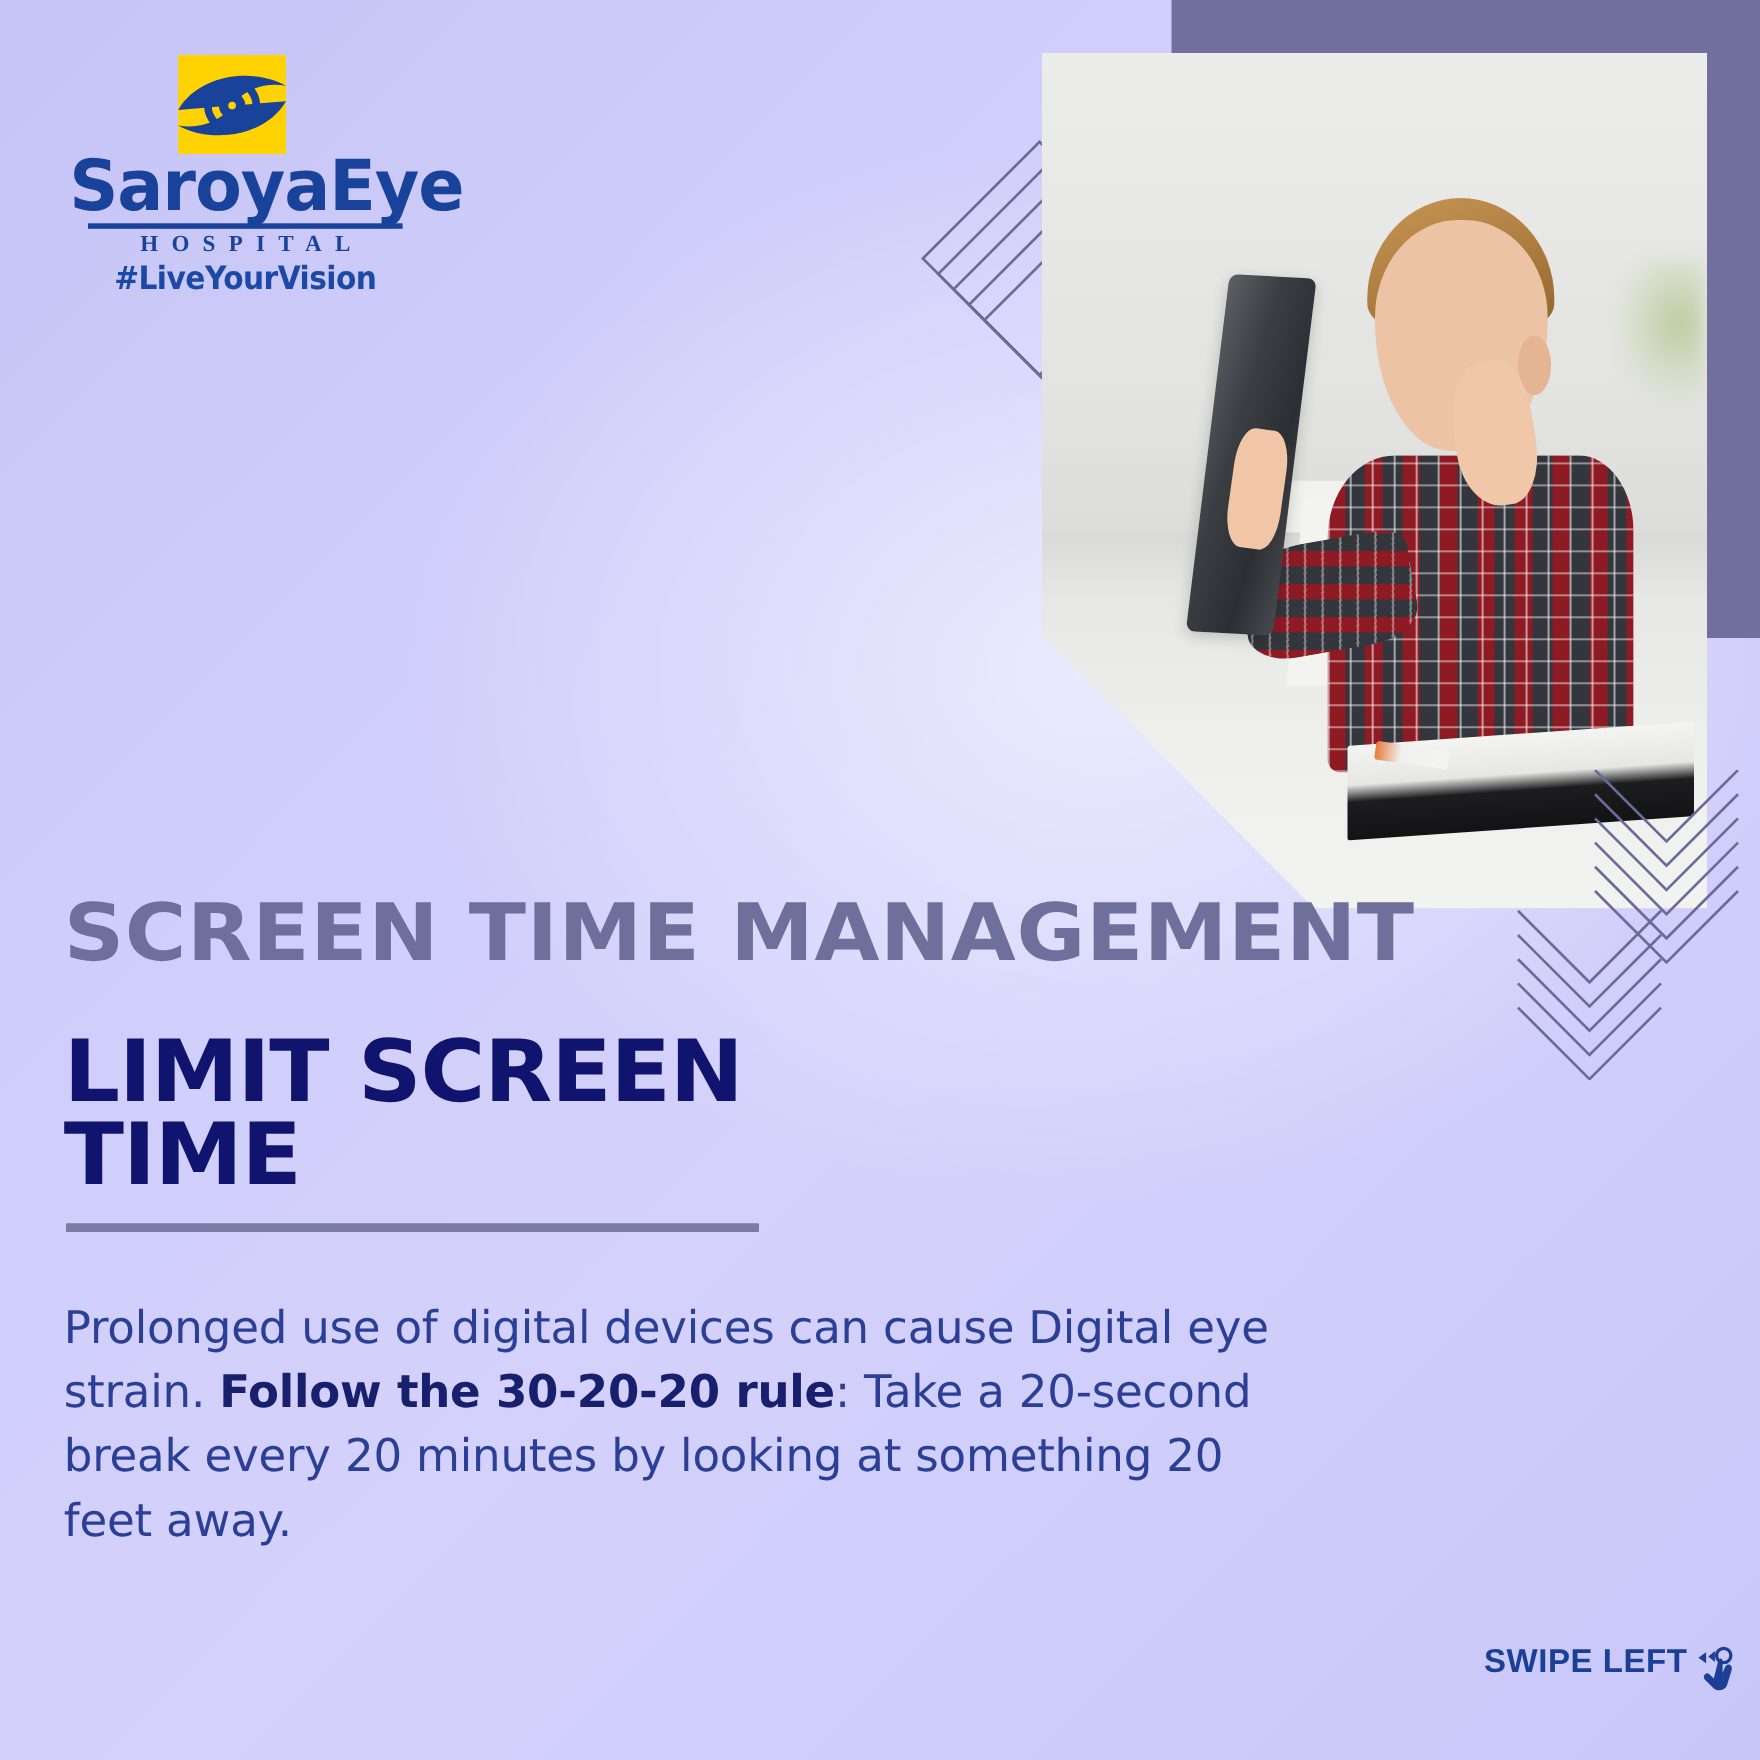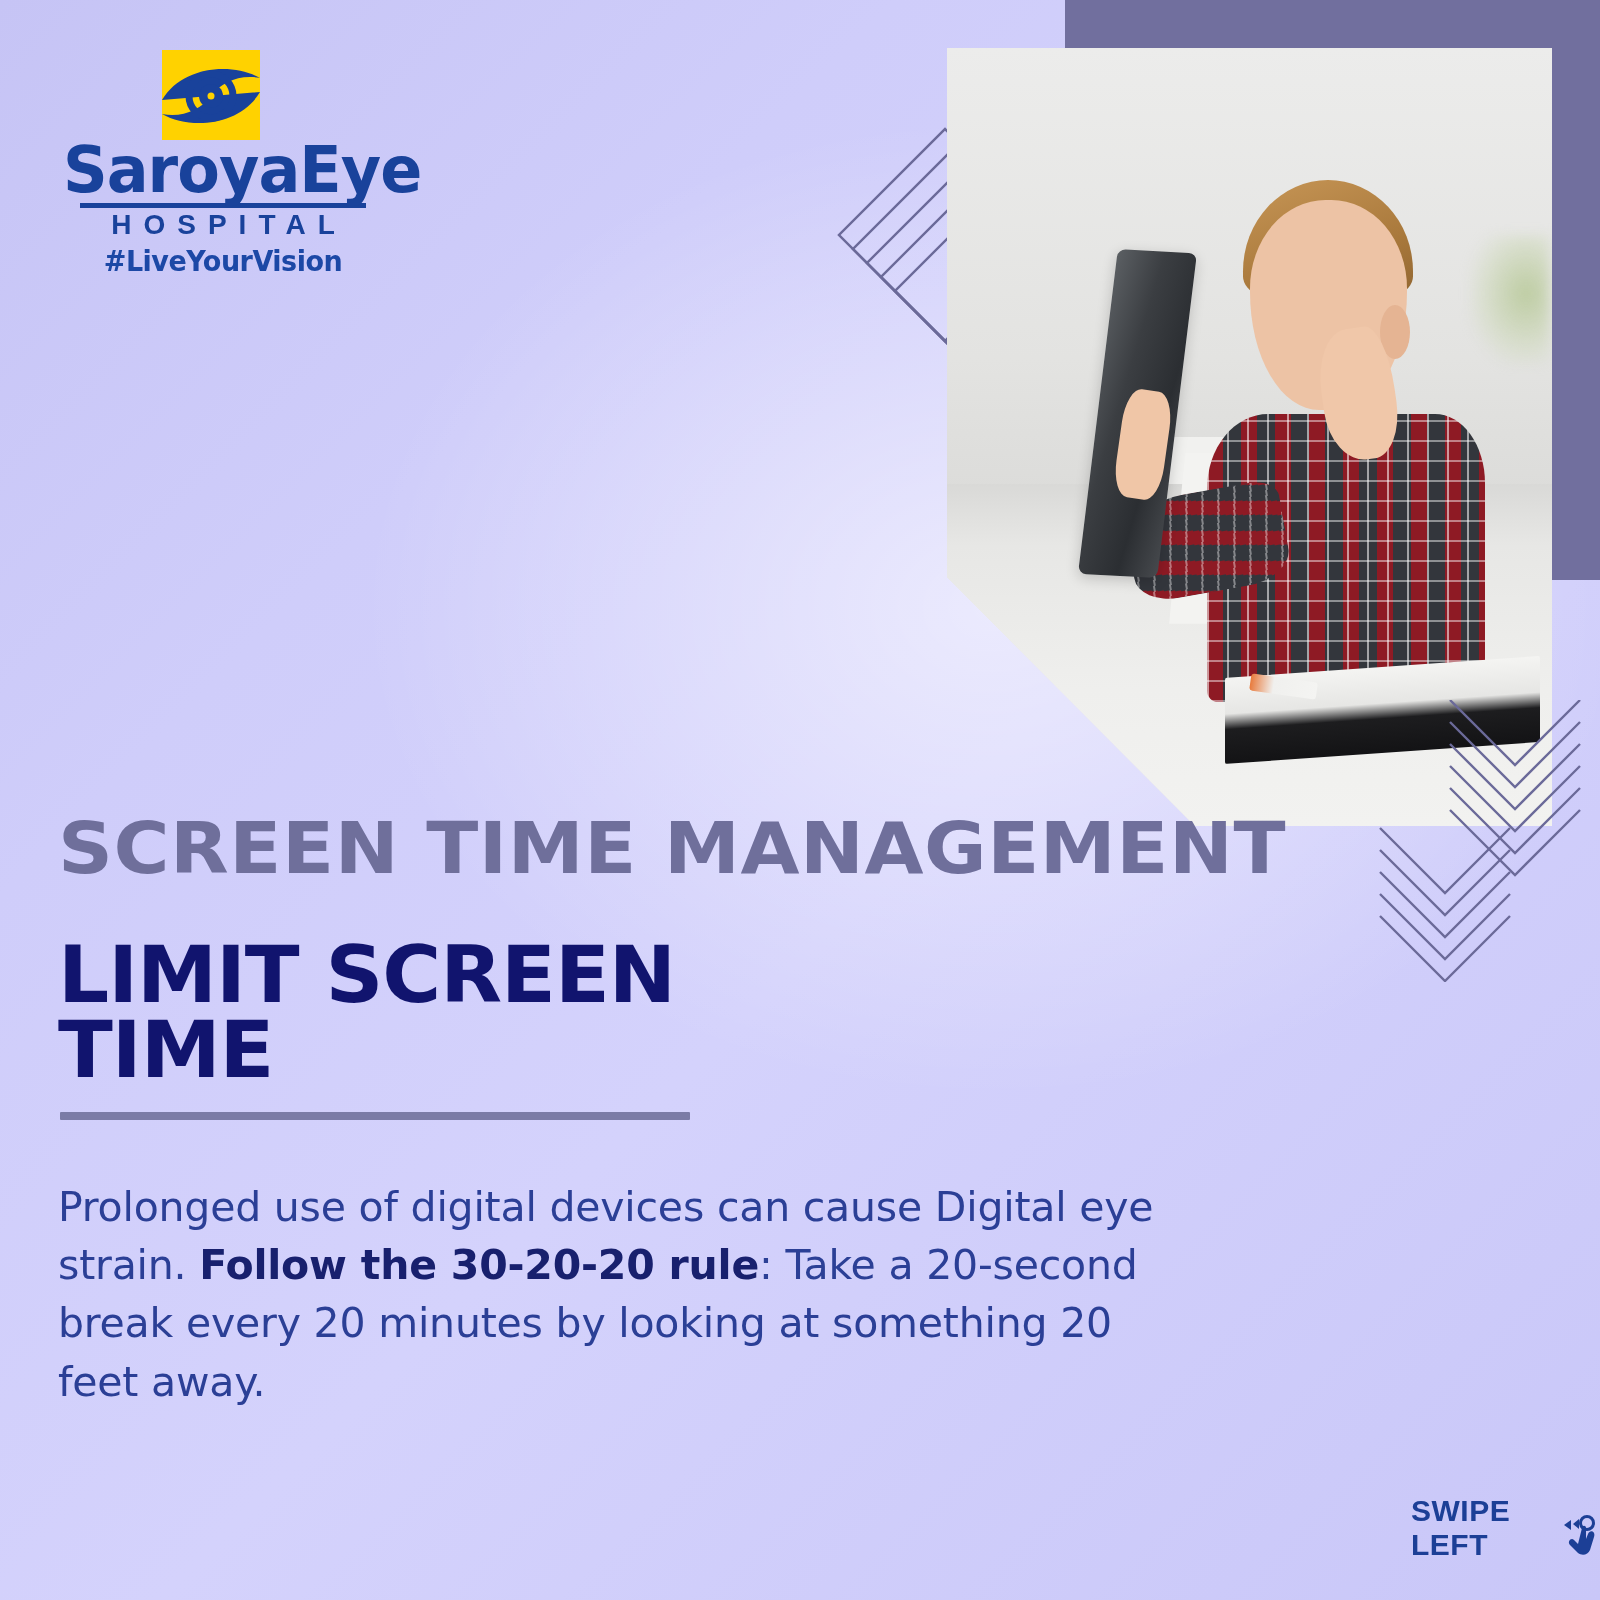--- a/index.html
+++ b/index.html
@@ -226,23 +226,23 @@
     display: block;
     transform: scaleX(0.97);
   }
   .logo-rule {
     width: 286px;
     height: 5px;
     background: #19429b;
     margin: 1px auto 3px auto;
   }
   .logo-sub {
-    font-family: Liberation Sans, sans-serif;
-    font-weight: 700;
-    font-size: 28px;
+    font-family: Liberation Serif, serif;
+    font-weight: 700;
+    font-size: 21px;
     letter-spacing: 12px;
     color: #19429b;
     display: block;
     padding-left: 12px;
   }
   .logo-tag {
     display: block;
     margin-top: 8px;
     font-family: "DejaVu Sans", sans-serif;
     font-weight: 700;
@@ -302,24 +302,24 @@
     letter-spacing: -0.2px;
   }
   .body-copy b {
     font-weight: 700;
     color: #18206e;
   }
 
   
   .swipe {
     position: absolute;
-    left: 1411px;
+    left: 1349px;
     top: 1494px;
     display: flex;
-    align-items: flex-end;
+    align-items: flex-start;
     gap: 4px;
   }
   .swipe-label {
     font-family: "Liberation Sans", sans-serif;
     font-weight: 700;
     font-size: 30px;
     letter-spacing: 0.5px;
     color: #1c3f96;
   }
 </style>

